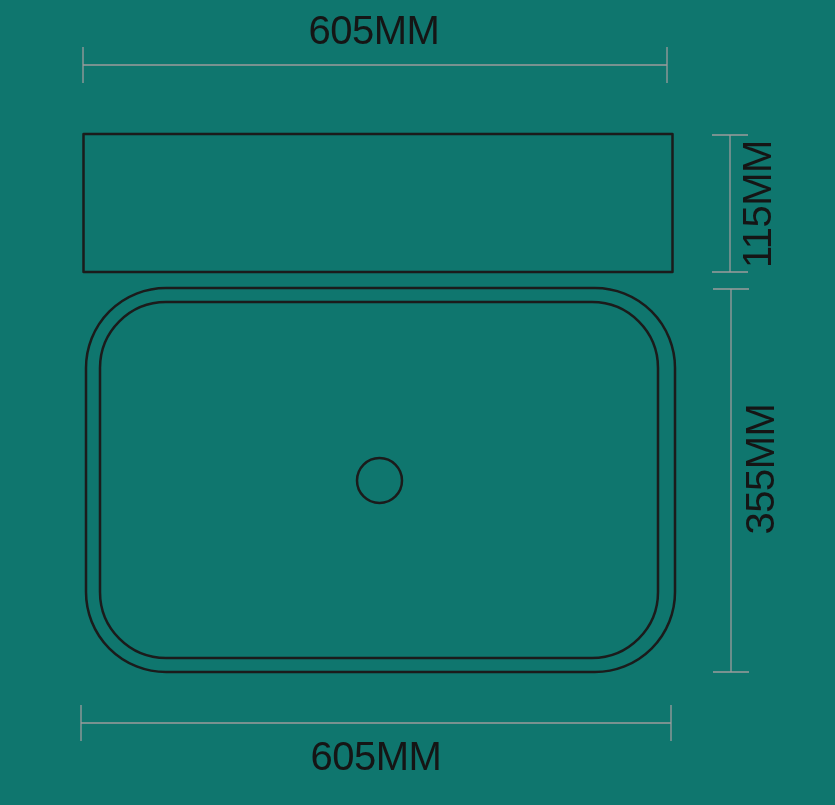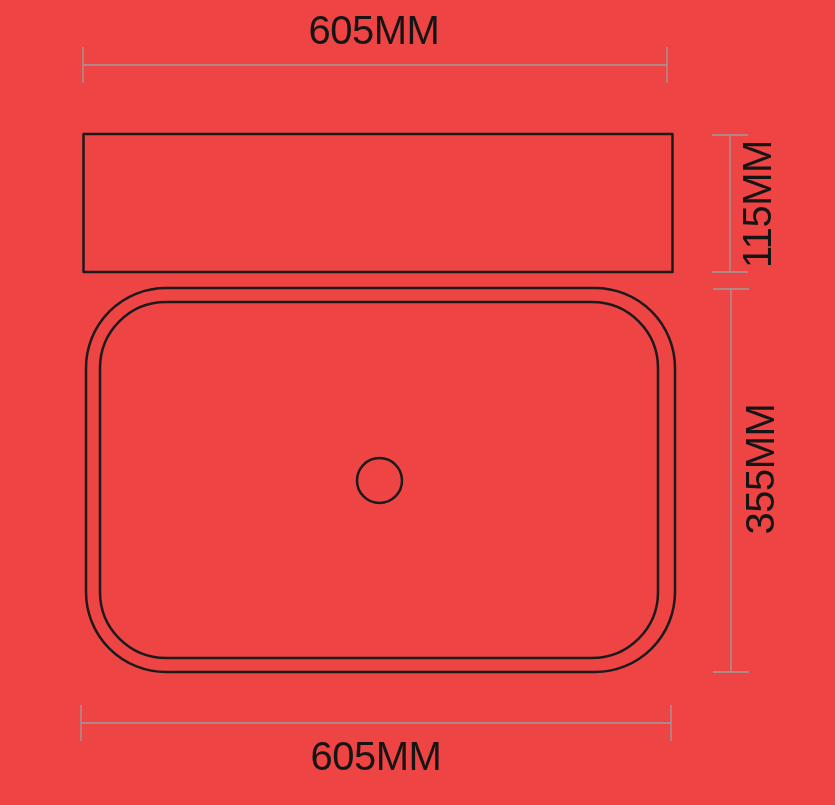--- a/index.html
+++ b/index.html
@@ -4,21 +4,21 @@
 <style>
   html, body {
     margin: 0;
     padding: 0;
     background: #ffffff;
   }
   #stage {
     position: relative;
     width: 835px;
     height: 805px;
-    background: #ef4444;
+    background: #0f766e;
     font-family: "Liberation Sans", sans-serif;
     overflow: hidden;
   }
   #drawing-svg {
     position: absolute;
     left: 0;
     top: 0;
   }
   .dim-label {
     position: absolute;

